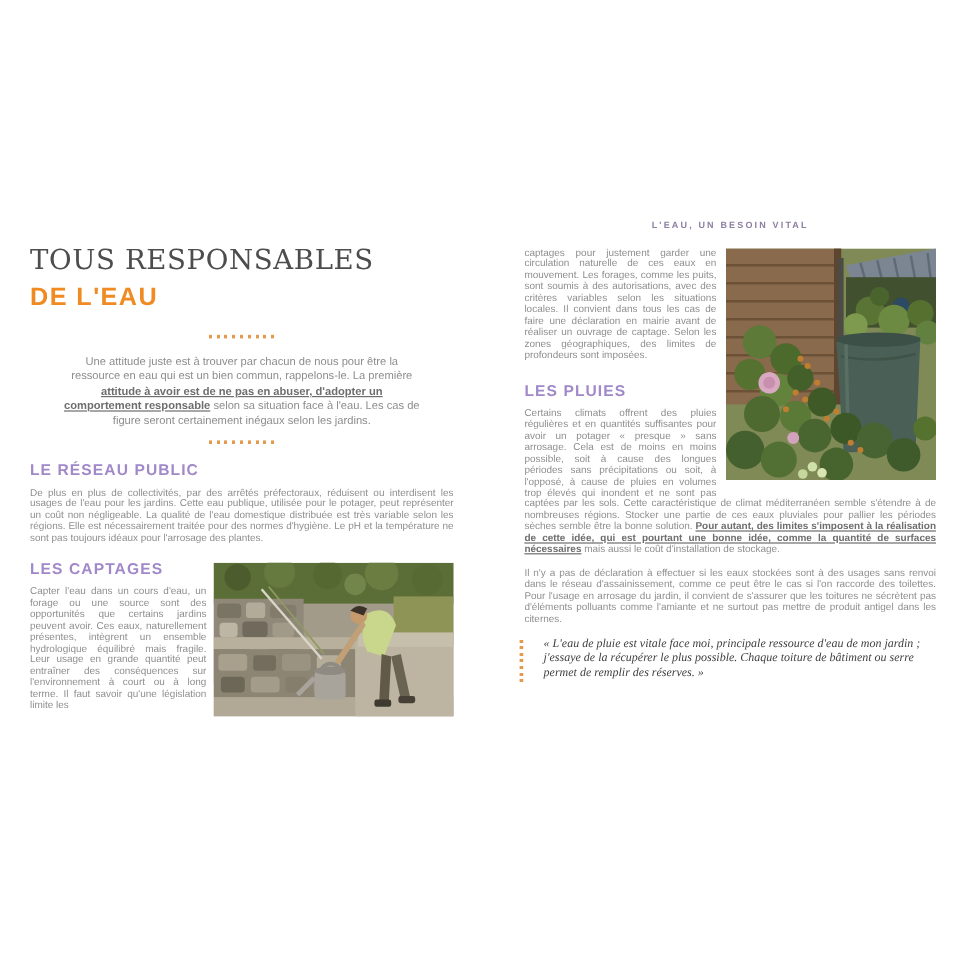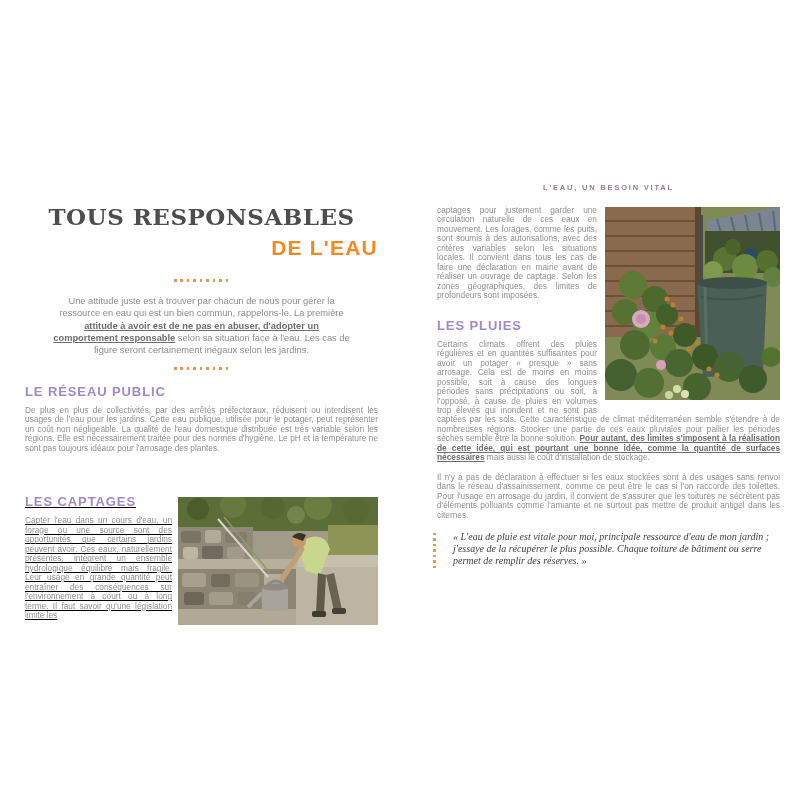--- a/index.html
+++ b/index.html
@@ -2,33 +2,33 @@
 <html lang="fr"><head>
 <meta charset="utf-8">
 <style>
   html,body{margin:0;padding:0;background:#ffffff;}
   .spread{position:relative;width:800px;height:800px;background:#ffffff;overflow:hidden;
           font-family:"Liberation Sans",sans-serif;}
 
   
   .page-left{position:absolute;left:25px;top:205px;width:353px;}
   .title-line1{font-family:"DejaVu Serif",serif;font-size:23px;letter-spacing:.5px;
-               color:#4d4d4d;text-align:center;font-weight:700;line-height:1.05;}
+               color:#4d4d4d;font-weight:400;line-height:1.05;}
   .title-line2{font-size:21px;font-weight:bold;letter-spacing:1.2px;color:#ef8b22;
-               text-align:right;margin-top:7px;}
+               text-align:left;margin-top:7px;}
   .dots{width:56px;height:3px;margin:19px auto 0 auto;
         background:repeating-linear-gradient(90deg,#e39a4c 0 2.5px,transparent 2.5px 6.5px);}
   .intro{width:300px;margin:13px auto 0 auto;font-size:9.3px;line-height:12.3px;
          text-align:center;color:#8d8d8d;}
   .intro b,.body-bold{font-weight:bold;color:#6e6e6e;text-decoration:underline;}
   .h2{font-size:13px;font-weight:bold;letter-spacing:.9px;color:#a189c9;line-height:1.1;}
   .h2.mt{margin-top:15px;}
   .body{font-size:8.3px;line-height:9.45px;color:#8f8f8f;text-align:justify;margin-top:7px;
         hyphens:auto;}
-  .captages-block{margin-top:42px;text-decoration:underline;}
+  .captages-block{margin-top:14px;}
   .photo-left{float:right;width:200px;height:128px;margin-left:6px;margin-top:2px;}
   .pagenum{clear:both;text-align:center;font-size:10px;color:#71628e;padding-top:10px;
            letter-spacing:.5px;}
 
   
   .page-right{position:absolute;left:437px;top:183px;width:343px;}
   .running-header{font-size:7.5px;letter-spacing:1.8px;color:#8c7fa2;text-align:center;
                   font-weight:bold;}
   .photo-right{float:right;width:175px;height:193px;margin-left:8px;margin-bottom:9px;
                margin-top:15px;}
@@ -44,21 +44,21 @@
 </style>
 </head>
 <body>
 
 <div class="spread">
 
   <div class="page-left">
     <div class="title-line1">TOUS RESPONSABLES</div>
     <div class="title-line2">DE L'EAU</div>
     <div class="dots"></div>
-    <p class="intro"><span>Une attitude juste est à trouver par chacun de nous pour gérer la ressource en eau qui est un bien commun, rappelons-le. La première </span><b>attitude à avoir est de ne pas en abuser, d'adopter un comportement responsable</b><span> selon sa situation face à l'eau. Les cas de figure seront certainement inégaux selon les jardins.</span></p>
+    <p class="intro"><span>Une attitude juste est à trouver par chacun de nous pour être la ressource en eau qui est un bien commun, rappelons-le. La première </span><b>attitude à avoir est de ne pas en abuser, d'adopter un comportement responsable</b><span> selon sa situation face à l'eau. Les cas de figure seront certainement inégaux selon les jardins.</span></p>
     <div class="dots" style="margin-top:10px"></div>
 
     <div class="h2 mt">LE RÉSEAU PUBLIC</div>
     <p class="body">De plus en plus de collectivités, par des arrêtés préfectoraux, réduisent ou interdisent les usages de l'eau pour les jardins. Cette eau publique, utilisée pour le potager, peut représenter un coût non négligeable. La qualité de l'eau domestique distribuée est très variable selon les régions. Elle est nécessairement traitée pour des normes d'hygiène. Le pH et la température ne sont pas toujours idéaux pour l'arrosage des plantes.</p>
 
     <div class="captages-block">
 
       <div class="photo-left">
         <svg width="200" height="128" viewBox="0 0 200 128">
           <rect width="200" height="128" fill="#a39b8a"></rect>
@@ -196,16 +196,16 @@
         <circle cx="64" cy="188" r="4" fill="#c6d89c"></circle>
       </svg>
     </div>
 
     <p class="body first">captages pour justement garder une circulation naturelle de ces eaux en mouvement. Les forages, comme les puits, sont soumis à des autorisations, avec des critères variables selon les situations locales. Il convient dans tous les cas de faire une déclaration en mairie avant de réaliser un ouvrage de captage. Selon les zones géographiques, des limites de profondeurs sont imposées.</p>
 
     <div class="h2 pluies">LES PLUIES</div>
     <p class="body"><span>Certains climats offrent des pluies régulières et en quantités suffisantes pour avoir un potager « presque » sans arrosage. Cela est de moins en moins possible, soit à cause des longues périodes sans précipitations ou soit, à l'opposé, à cause de pluies en volumes trop élevés qui inondent et ne sont pas captées par les sols. Cette caractéristique de climat méditerranéen semble s'étendre à de nombreuses régions. Stocker une partie de ces eaux pluviales pour pallier les périodes sèches semble être la bonne solution. </span><b class="body-bold">Pour autant, des limites s'imposent à la réalisation de cette idée, qui est pourtant une bonne idée, comme la quantité de surfaces nécessaires</b><span> mais aussi le coût d'installation de stockage.</span></p>
     <p class="body" style="margin-top:10px">Il n'y a pas de déclaration à effectuer si les eaux stockées sont à des usages sans renvoi dans le réseau d'assainissement, comme ce peut être le cas si l'on raccorde des toilettes. Pour l'usage en arrosage du jardin, il convient de s'assurer que les toitures ne sécrètent pas d'éléments polluants comme l'amiante et ne surtout pas mettre de produit antigel dans les citernes.</p>
 
-    <div class="quote">« L'eau de pluie est vitale pour moi, principale ressource d'eau de mon jardin ; j'essaye de la récupérer le plus possible. Chaque toiture de bâtiment ou serre permet de remplir des réserves. »</div>
+    <div class="quote">« L'eau de pluie est vitale face moi, principale ressource d'eau de mon jardin ; j'essaye de la récupérer le plus possible. Chaque toiture de bâtiment ou serre permet de remplir des réserves. »</div>
 
   </div>
 </div>
 
 </body></html>

